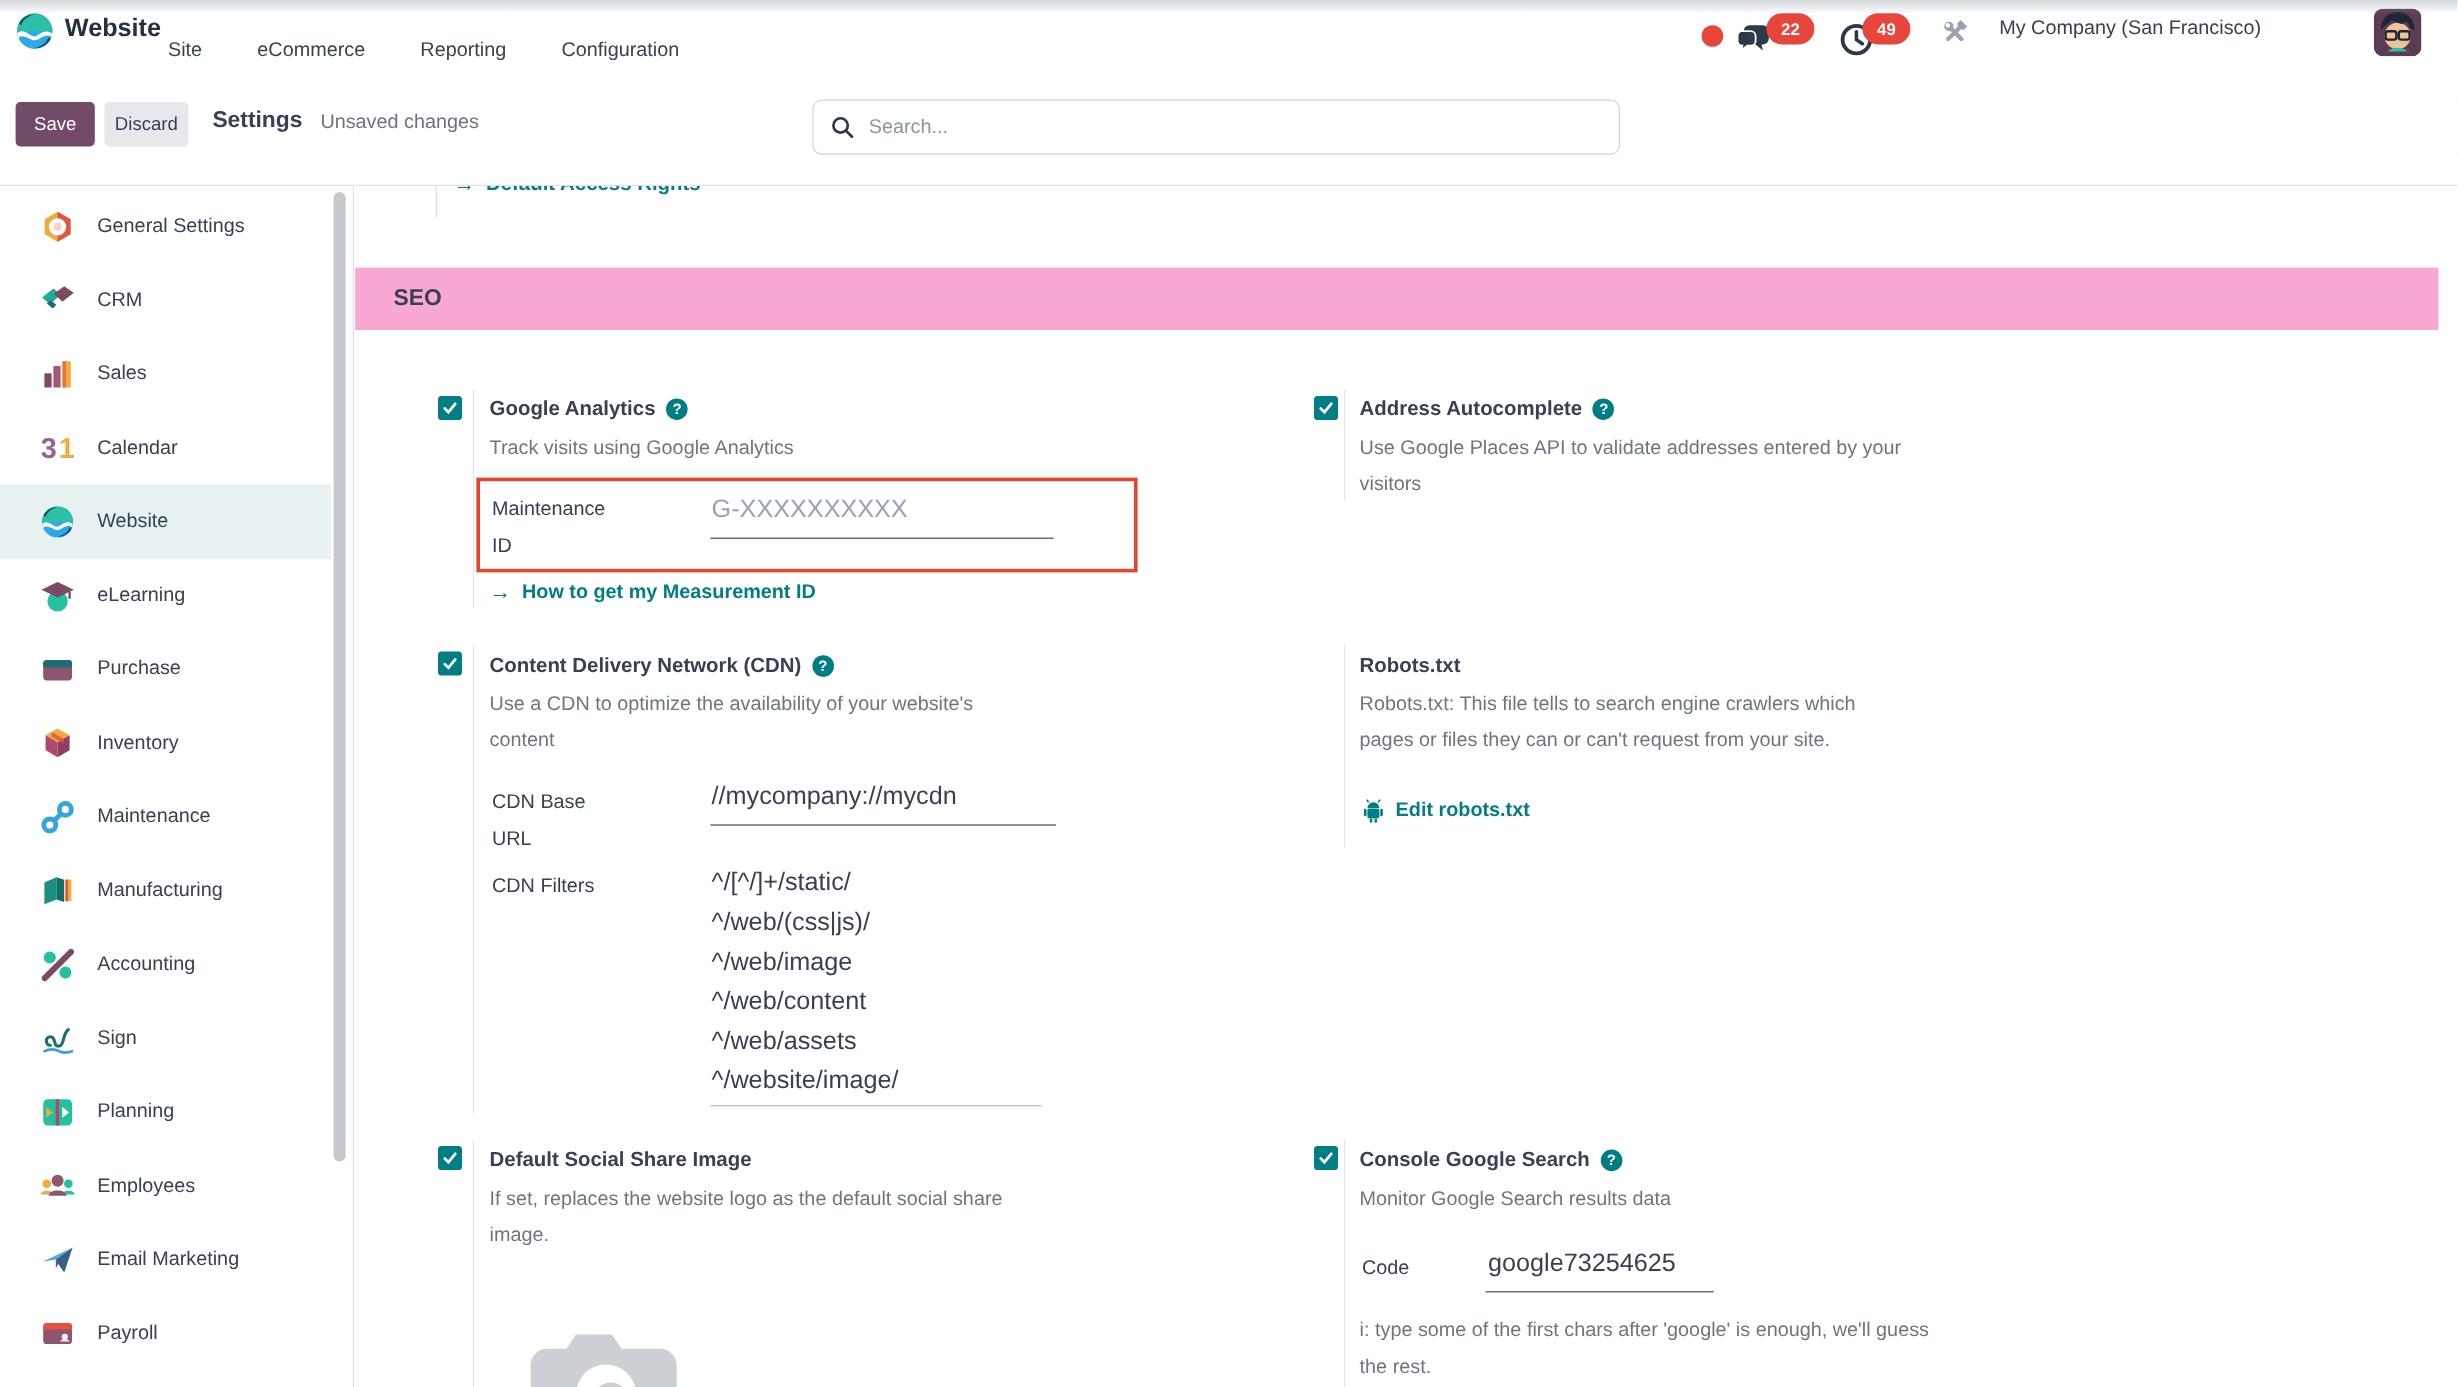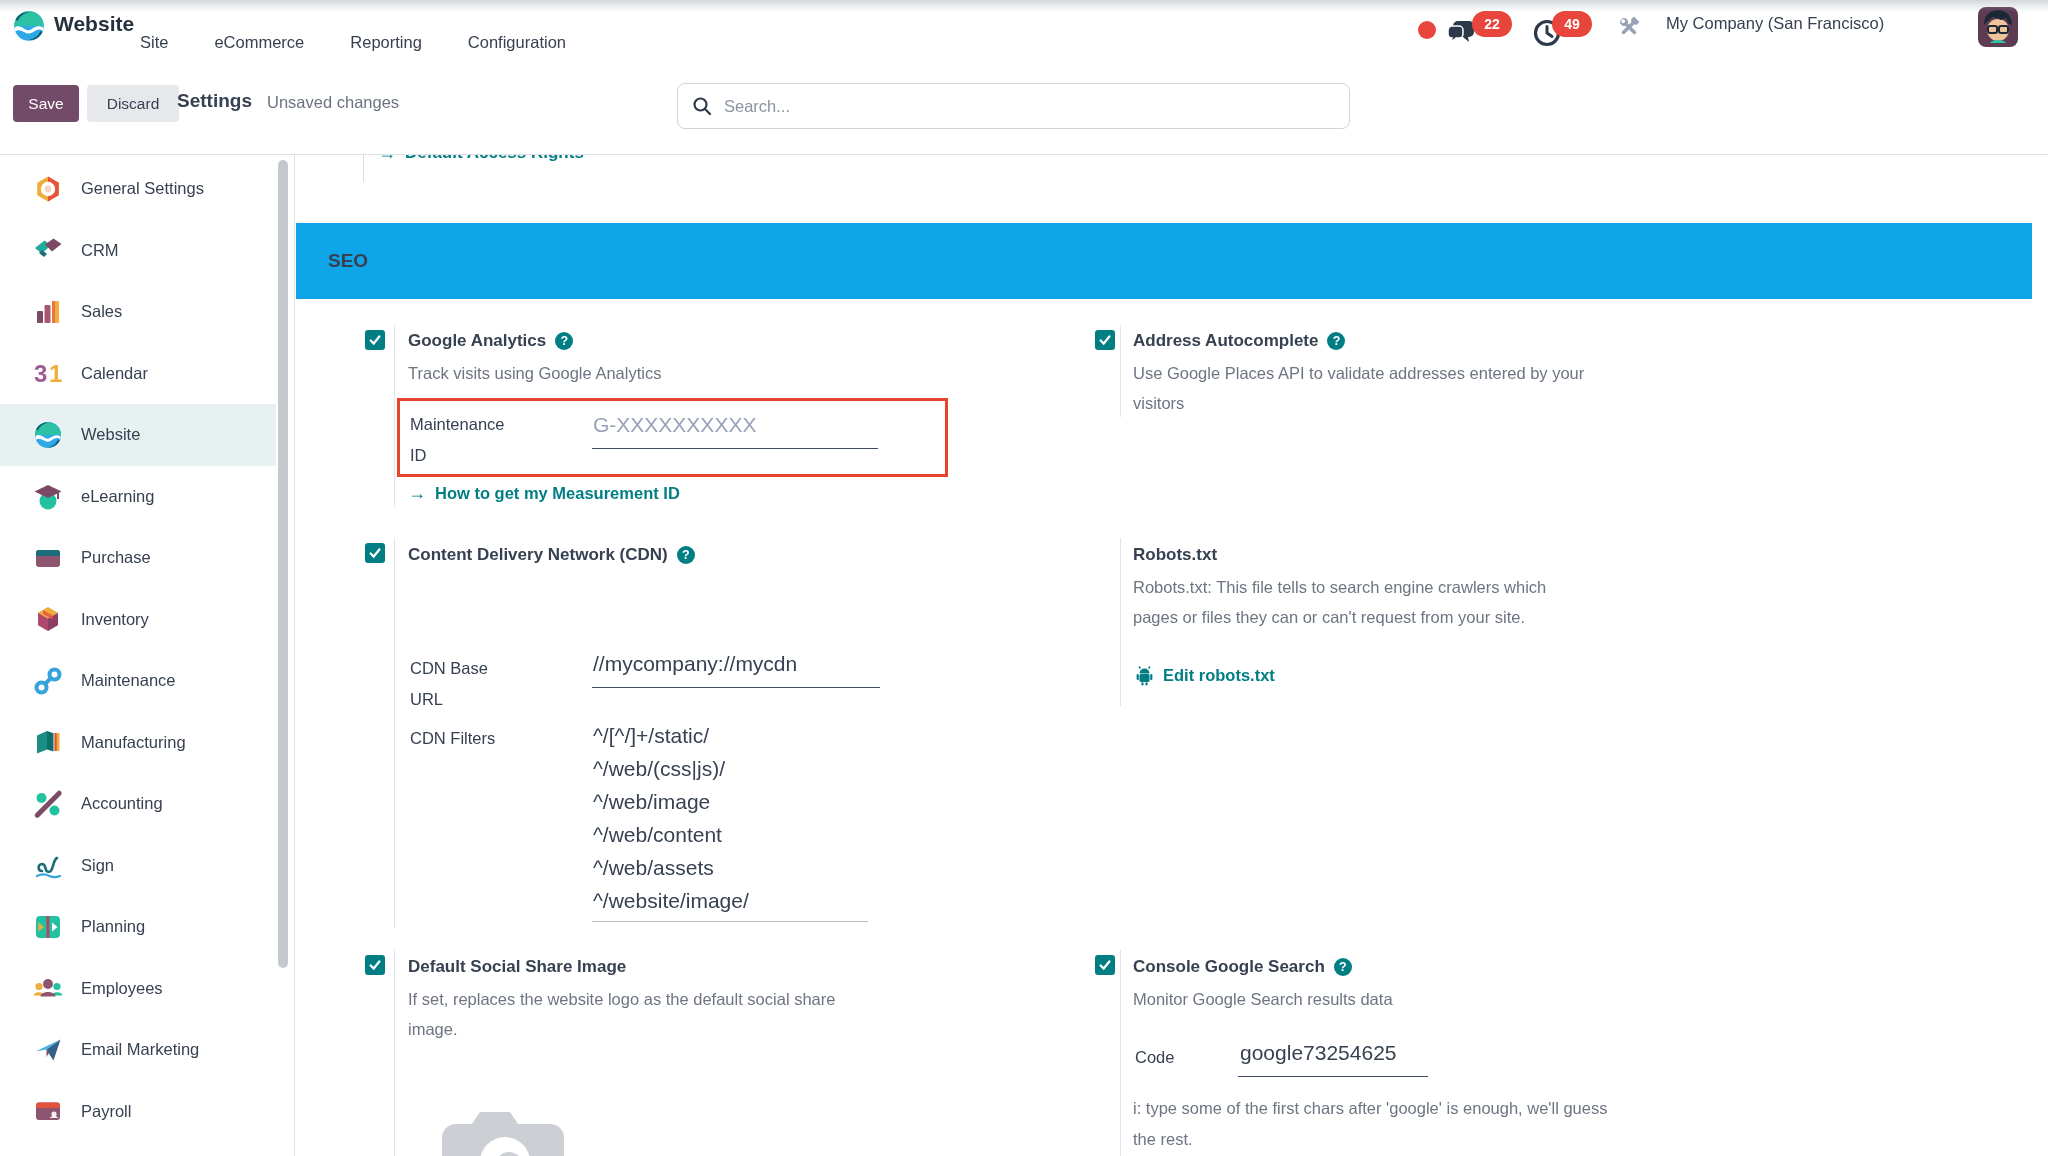--- a/index.html
+++ b/index.html
@@ -25,21 +25,21 @@
     color:#fff; font-size:14px; font-weight:bold; display:flex; align-items:center; justify-content:center; z-index:5; }
   .company-name { left:1666px; top:14px; font-size:16.5px; color:#374151; }
   .avatar { left:1978px; top:7px; width:40px; height:40px; border-radius:8px; overflow:hidden; }
 
   
   #controlbar { left:0; top:52px; width:2048px; height:103px; background:#fff;
     border-bottom:1px solid #dee2e6; z-index:30; }
   .btn { border:none; border-radius:4px; font-size:15.5px; cursor:pointer;
     font-family:"Liberation Sans", sans-serif; }
   .btn-save { left:13px; top:33px; width:66px; height:37px; background:#714B67; color:#fff; }
-  .btn-discard { left:87px; top:33px; width:92px; height:37px; background:#e7e8eb; color:#374151; }
+  .btn-discard { left:87px; top:33px; width:70px; height:37px; background:#e7e8eb; color:#374151; }
   .cp-title { left:177px; top:38px; font-size:19px; font-weight:bold; color:#374151; }
   .cp-status { left:267px; top:41px; font-size:16.5px; color:#6b7280; }
   .searchbox { left:677px; top:31px; width:673px; height:46px; border:1px solid #cfd4dc;
     border-radius:8px; background:#fff; display:flex; align-items:center; padding:0 14px; gap:10px; }
   .searchbox input { border:none; outline:none; flex:1; font-size:16.5px; color:#374151;
     font-family:"Liberation Sans", sans-serif; background:transparent; }
   .searchbox input::placeholder { color:#8b93a3; }
   .edge-fragment { left:2036px; top:83px; width:12px; height:46px; background:#fff;
     border:1px solid #cfd4dc; border-right:none; border-radius:8px 0 0 8px; }
 
@@ -51,21 +51,21 @@
   .side-item.active { background:#e7f1f1; }
   .side-item .icon { width:30px; height:30px; flex:0 0 30px; }
   .side-item .lbl { font-size:16.5px; color:#374151; white-space:nowrap; }
   .side-scrollbar { left:278px; top:5px; width:10px; height:808px; border-radius:5px; background:#c5c8cc; }
 
   
   #content { left:295px; top:155px; width:1753px; height:1001px; background:#fff; z-index:1; }
   .prev-link { position:absolute; left:83px; top:-12px; color:#017e84; font-size:17px;
     font-weight:bold; display:flex; gap:9px; cursor:pointer; }
   .prev-vline { position:absolute; left:68px; top:0px; width:1px; height:27px; background:#d9dde1; }
-  .seo-band { position:absolute; left:1px; top:68px; width:1736px; height:76px; background:#0ea5e9;
+  .seo-band { position:absolute; left:1px; top:68px; width:1736px; height:52px; background:#f9a8d4;
     display:flex; align-items:center; padding-left:32px; }
   .seo-band span { font-size:19px; font-weight:bold; color:#374151; }
 
   
   .chk { position:absolute; width:20px; height:20px; background:#017e84; border-radius:3px;
     display:flex; align-items:center; justify-content:center; cursor:pointer; }
   .vdiv { position:absolute; width:1px; background:#e2e5e9; }
   .blk-title { position:absolute; font-size:17px; font-weight:bold; color:#374151;
     display:flex; align-items:center; gap:9px; white-space:nowrap; }
   .qicon { width:18px; height:18px; border-radius:50%; background:#017e84; color:#fff;
@@ -383,20 +383,21 @@
   <span class="chk" style="left:70px; top:388px;">
     <svg width="14" height="14" viewBox="0 0 16 16">
         <path d="M3 8.5l3.5 3.5L13 4" fill="none" stroke="#fff" stroke-width="2.6" stroke-linecap="round"></path>
       </svg>
   </span>
   <span class="vdiv" style="left:99px; top:383px; height:390px;"></span>
   <div class="blk-title" style="left:113px; top:390px;">
     <span>Content Delivery Network (CDN)</span>
     <span class="qicon">?</span>
   </div>
+  <div class="blk-desc" style="left:113px; top:417px; width:445px;">Use a CDN to optimize the availability of your website's content</div>
 
   <div class="fld-label" style="left:115px; top:498px;">CDN Base URL</div>
   <div class="fld-value" style="left:298px; top:497px;">//mycompany://mycdn</div>
   <span class="fld-underline" style="left:297px; top:532px; width:288px;"></span>
 
   <div class="fld-label" style="left:115px; top:568px;">CDN Filters</div>
   <div class="fld-value multiline" style="left:298px; top:564px;">^/[^/]+/static/
 ^/web/(css|js)/
 ^/web/image
 ^/web/content

